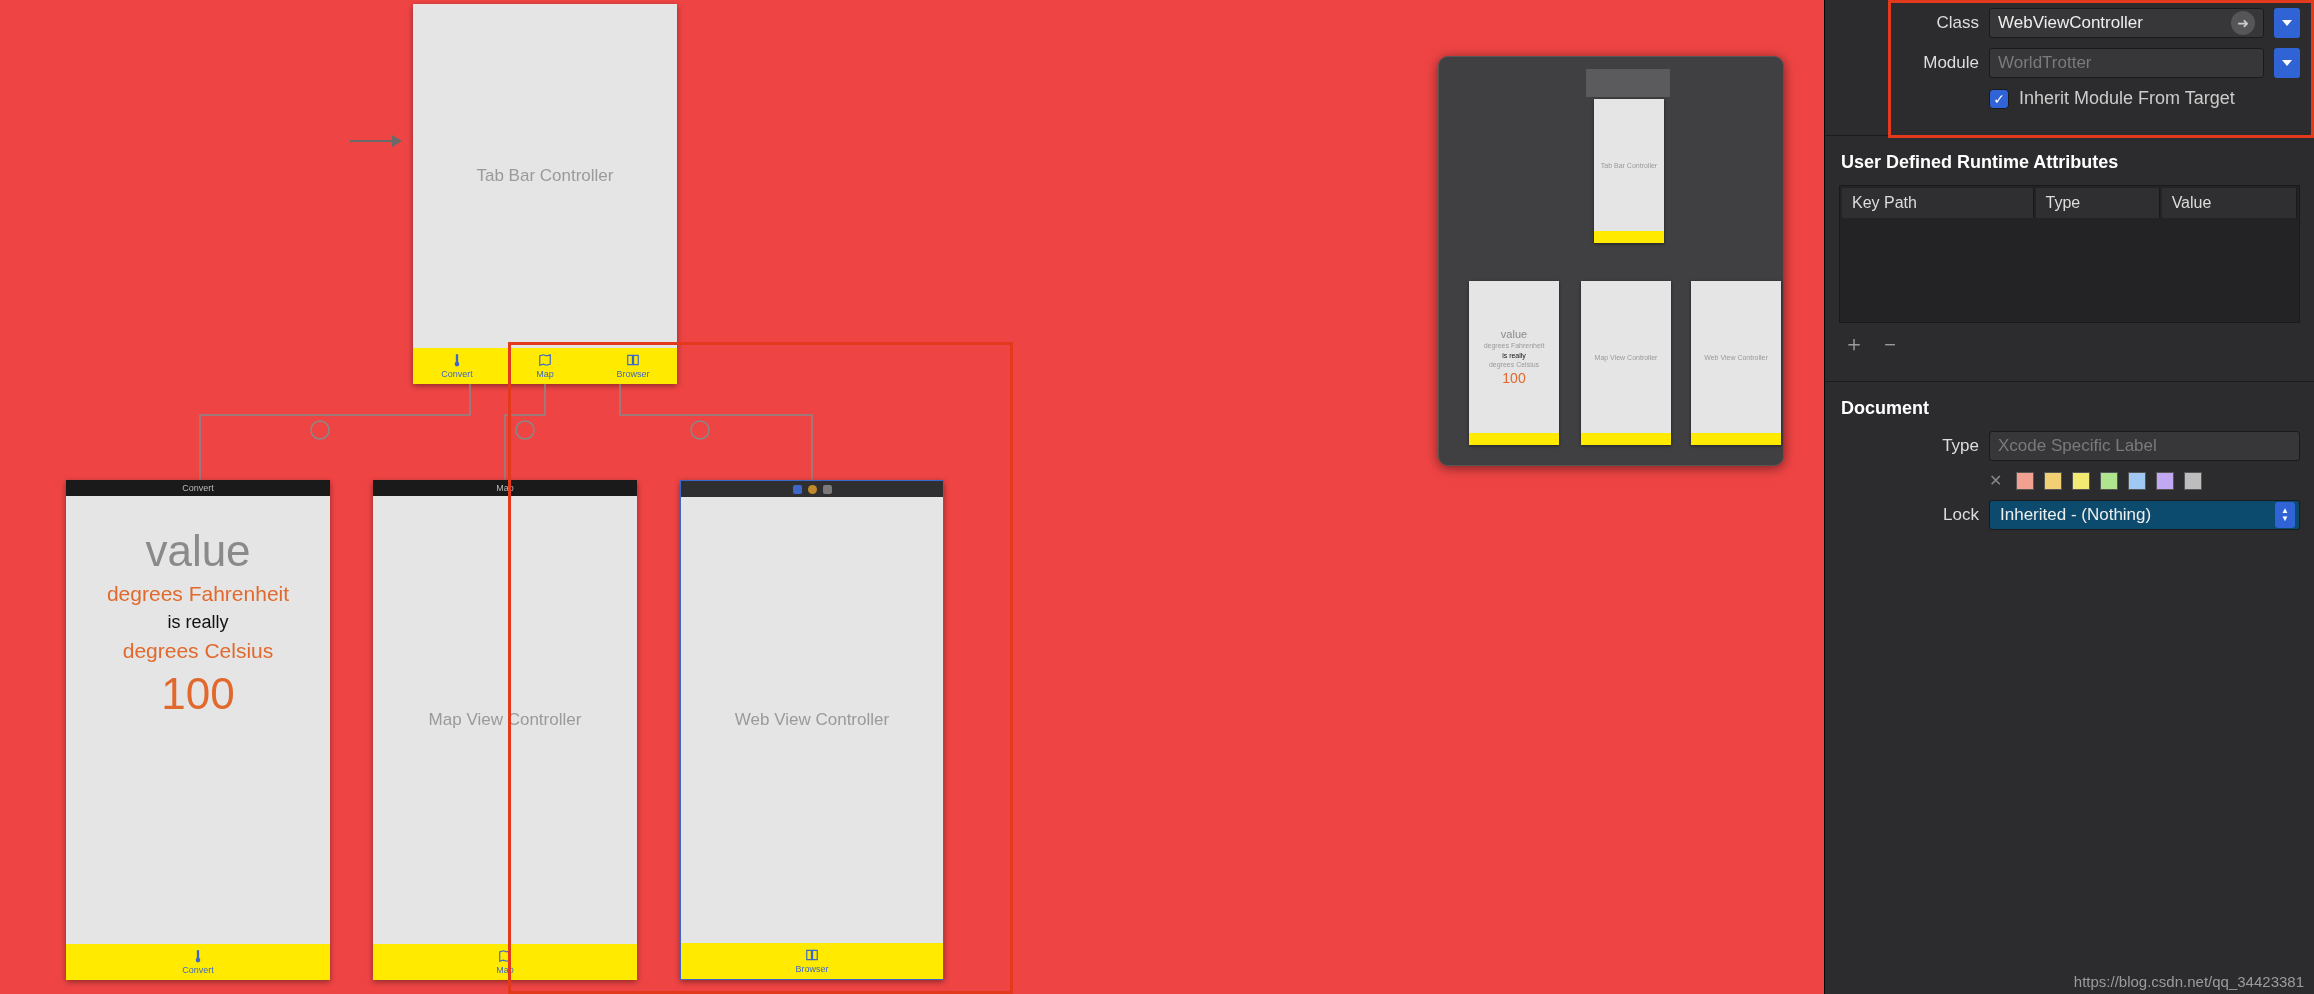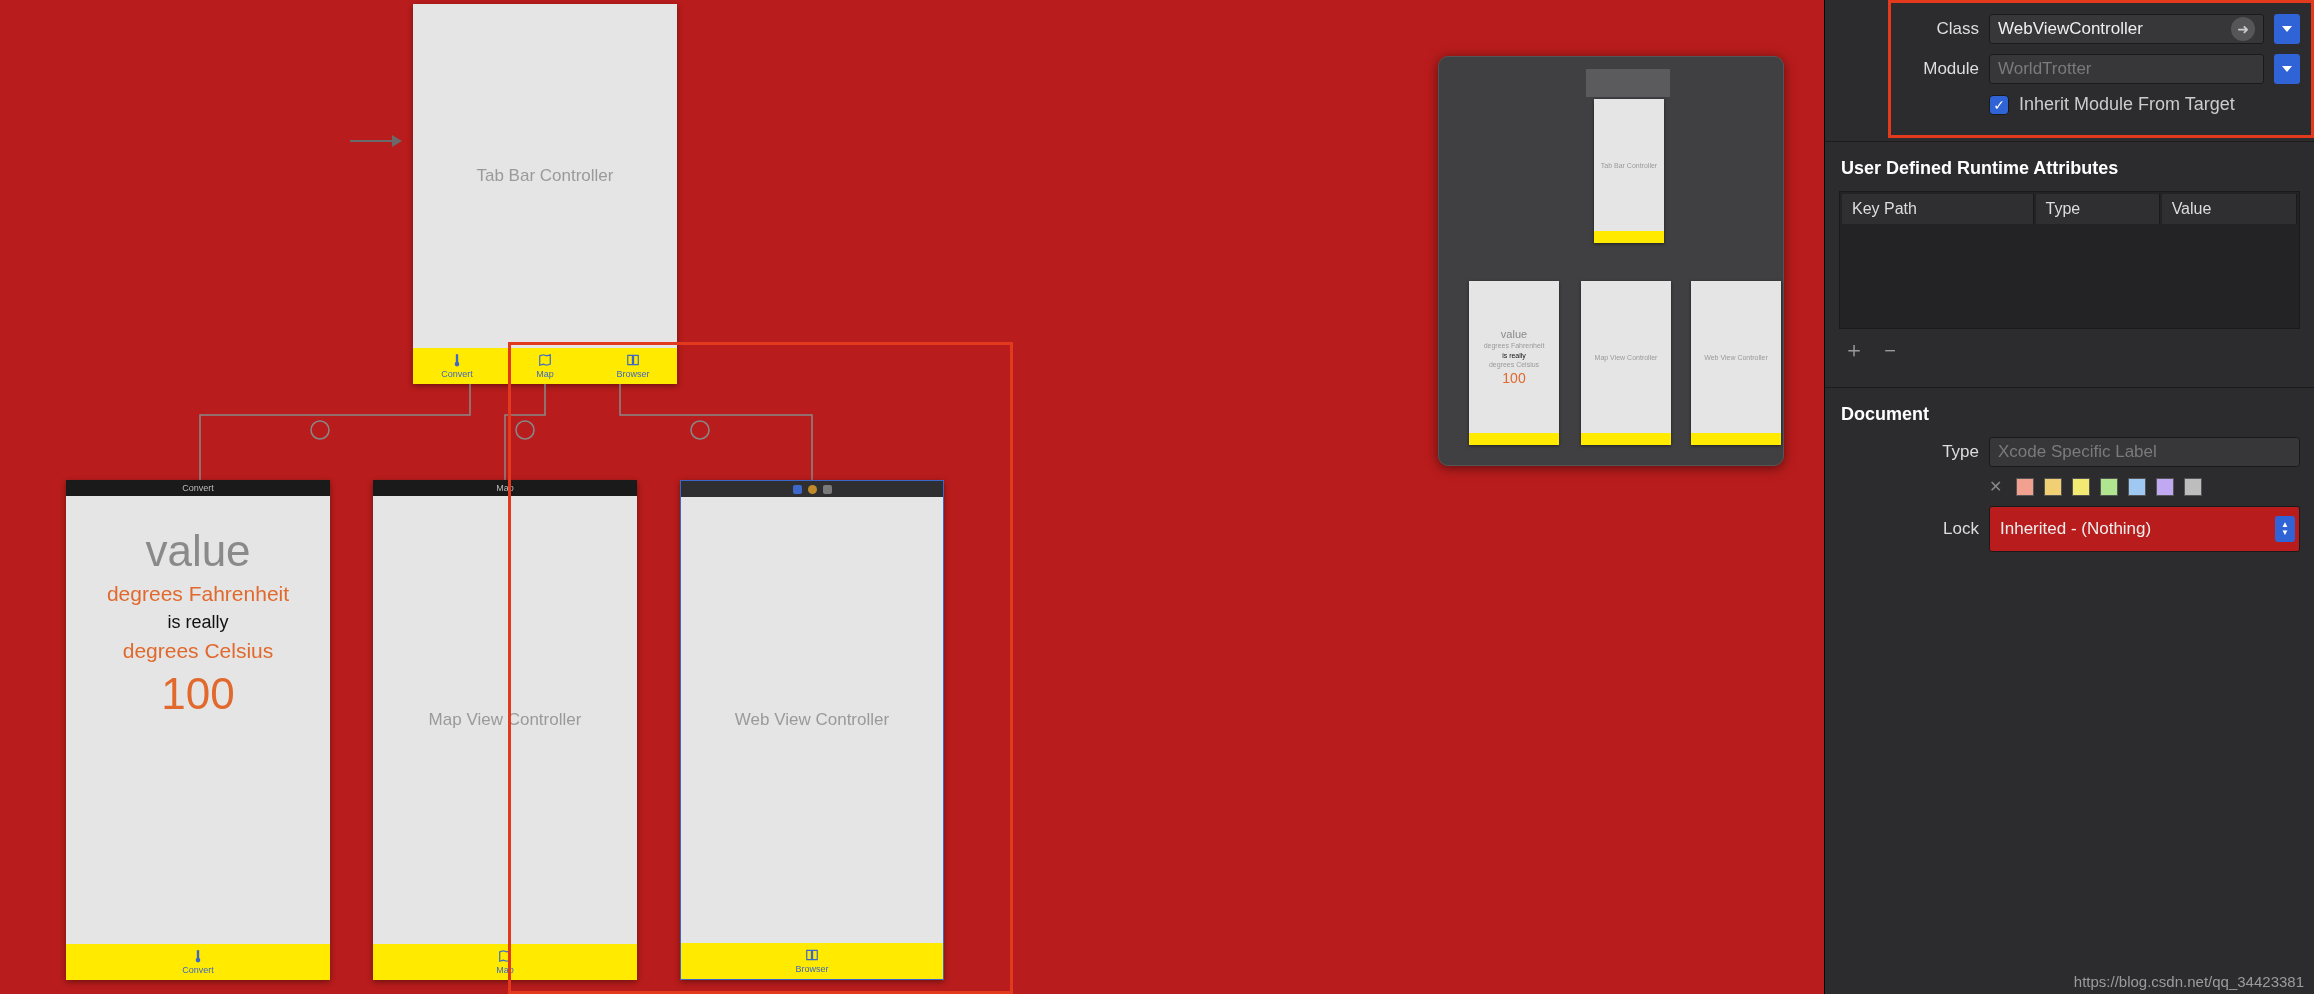--- a/index.html
+++ b/index.html
@@ -3,21 +3,21 @@
 <meta charset="utf-8">
 <style>
   * { box-sizing: border-box; margin: 0; padding: 0; font-family: -apple-system, "Helvetica Neue", Arial, sans-serif; }
   body { background: #2a2a2a; color: #ddd; width: 2314px; height: 994px; overflow: hidden; position: relative; }
 
   
   .canvas {
     position: absolute;
     left: 0; top: 0;
     width: 1824px; height: 994px;
-    background: #b91c1c;
+    background: #ef4444;
   }
 
   .arrow {
     position: absolute;
     top: 140px; left: 350px;
     width: 50px; height: 2px;
     background: #6a6a6a;
   }
   .arrow::after {
     content: "";
@@ -151,21 +151,21 @@
   .rtable th { background:#2f2f31; color:#ddd; font-weight:500; text-align:left; padding:6px 10px; border-right:1px solid #1a1a1a; }
   .rtable td { height:100px; }
   .pm { display:flex; gap:14px; padding:6px 4px; color:#9a9a9a; font-size:22px; }
 
   
   .swatches { display:flex; gap:10px; align-items:center; }
   .swatch { width:18px; height:18px; border:1px solid #555; }
   .xclear { color:#888; font-size:16px; margin-right:4px; }
 
   .lockbox {
-    flex:1; height:46px; background:#b91c1c; border:1px solid #1a1a1a;
+    flex:1; height:30px; background:#0c4a6e; border:1px solid #1a1a1a;
     border-radius:3px; display:flex; align-items:center; justify-content:space-between;
     padding:0 4px 0 10px; color:#eee; font-size:17px;
   }
   .lockbox .updn { width:20px; height:26px; background:#2f63d6; border-radius:3px; display:flex; flex-direction:column; align-items:center; justify-content:center; font-size:8px; color:#fff; line-height:1; }
 
   .watermark {
     position:absolute; right:10px; bottom:4px;
     color:#9b9b9b; font-size:15px;
   }
 
@@ -288,21 +288,21 @@
     <div class="mini ov-c3">
       <div class="mb">Web View Controller</div>
       <div class="mt"></div>
     </div>
   </div>
 
 </div>
 
 <div class="inspector">
 
-  <div class="section" style="padding-top:14px;">
+  <div class="section" style="padding-top:8px;">
     <div class="row">
       <label>Class</label>
       <div class="input">
         <span style="flex:1">WebViewController</span>
         <span class="goarrow">➜</span>
       </div>
       <div class="combo-btn">
         <svg width="10" height="6">
             <path d="M0 0l5 6 5-6z" fill="#fff"></path>
           </svg>

